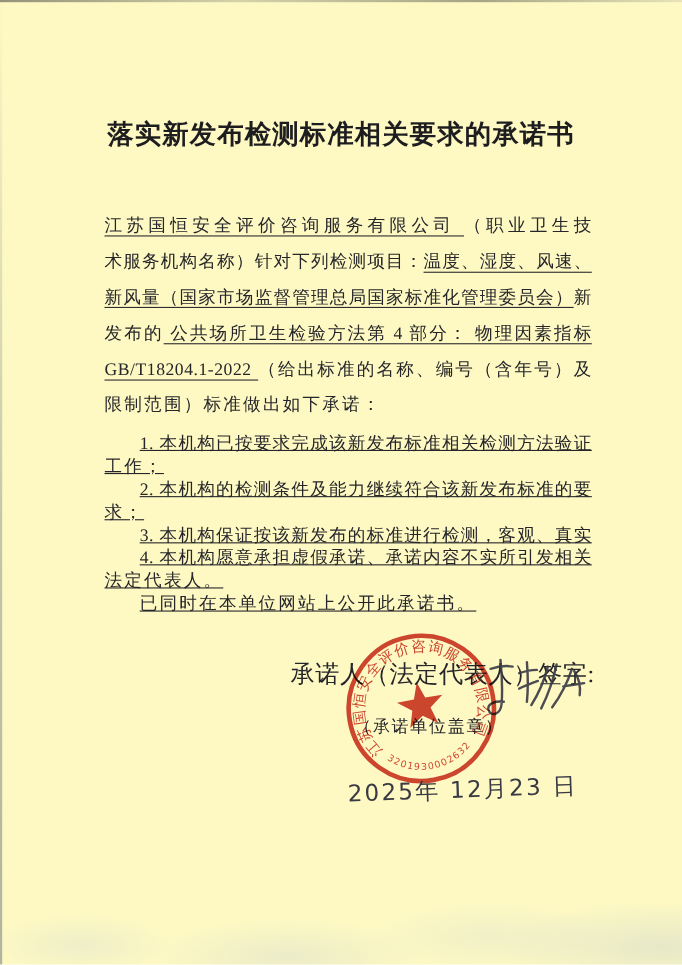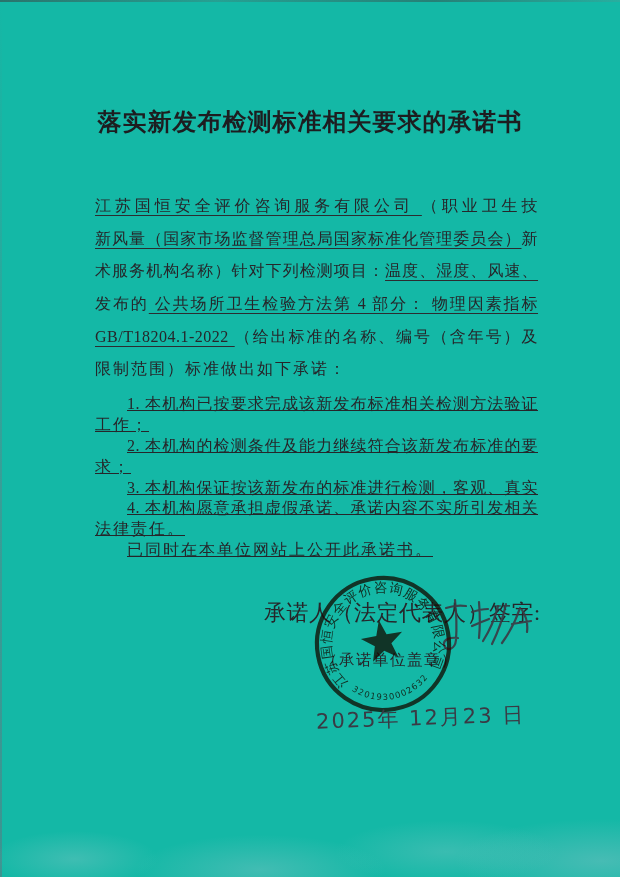--- a/index.html
+++ b/index.html
@@ -1,18 +1,18 @@
 <!DOCTYPE html>
 <html><head>
 <meta charset="utf-8">
 <style>
   html,body{margin:0;padding:0;background:#ffffff;}
   .page{
     position:relative;width:620px;height:877px;overflow:hidden;
-    background:#14b8a6;
+    background:#fef9c3;
     font-family:"Liberation Serif","DejaVu Serif",serif;
     color:#26262a;
   }
   
   .edge-top{position:absolute;top:0;left:0;width:100%;height:2px;
     background:linear-gradient(90deg,rgba(60,60,60,.55),rgba(90,90,90,.25) 35%,rgba(60,60,60,.45) 70%,rgba(130,130,130,.18));}
   .edge-left{position:absolute;top:0;left:0;width:2px;height:100%;
     background:linear-gradient(rgba(120,130,140,0),rgba(110,120,130,.4) 55%,rgba(100,112,124,.5));}
   .texture-bottom{position:absolute;bottom:0;left:0;width:100%;height:90px;pointer-events:none;
     background:
@@ -56,35 +56,35 @@
 <div class="page">
 
   <div class="edge-top"></div>
   <div class="edge-left"></div>
   <div class="texture-bottom"></div>
 
   <div class="doc-title">落实新发布检测标准相关要求的承诺书</div>
 
   <div class="para para-main">
       <div class="line just"><span> </span><span class="u"> 江苏国恒安全评价咨询服务有限公司 </span><span>（职业卫生技</span></div>
+      <div class="line just"><span>术服务机构名称）针对下列检测项目：</span><span class="u">温度、湿度、风速、</span></div>
       <div class="line just"><span class="u">新风量（国家市场监督管理总局国家标准化管理委员会）</span><span>新</span></div>
-      <div class="line just"><span>术服务机构名称）针对下列检测项目：</span><span class="u">温度、湿度、风速、</span></div>
       <div class="line just"><span>发布的</span><span class="u"> 公共场所卫生检验方法第 4 部分： 物理因素指标</span></div>
       <div class="line just"><span class="u">GB/T18204.1-2022 </span><span>（给出标准的名称、编号（含年号）及</span></div>
       <div class="line"><span>限制范围）标准做出如下承诺：</span></div>
     </div>
 
   <div class="para para-items">
       <div class="line just ind"><span>1. 本机构已按要求完成该新发布标准相关检测方法验证</span></div>
       <div class="line"><span>工作；</span></div>
       <div class="line just ind"><span>2. 本机构的检测条件及能力继续符合该新发布标准的要</span></div>
       <div class="line"><span>求；</span></div>
       <div class="line just ind"><span>3. 本机构保证按该新发布的标准进行检测，客观、真实</span></div>
       <div class="line just ind"><span>4. 本机构愿意承担虚假承诺、承诺内容不实所引发相关</span></div>
-      <div class="line"><span>法律责任。</span></div>
+      <div class="line"><span>法定代表人。</span></div>
       <div class="line ind"><span>已同时在本单位网站上公开此承诺书。</span></div>
     </div>
 
   <div class="sig-label">承诺人（法定代表人）签字:</div>
 
   <svg class="handsig" viewBox="0 0 110 70" xmlns="http://www.w3.org/2000/svg" fill="none" stroke="#3a3a44" stroke-width="2.2" stroke-linecap="round">
     <path d="M14 12 C20 10 28 9 34 10 M23 4 C24 14 25 30 24 44 C23 54 14 56 12 49 C11 43 19 41 26 42"></path>
     <path d="M40 16 C46 14 52 13 56 13 M47 6 C48 18 48 32 47 42 M40 30 C46 27 52 25 57 23"></path>
     <path d="M66 10 C63 22 58 34 51 45 M74 8 C71 22 66 36 60 48"></path>
     <path d="M88 12 C84 24 78 36 70 47 M90 14 C94 20 96 28 95 36 M80 28 C86 27 93 26 99 25"></path>

